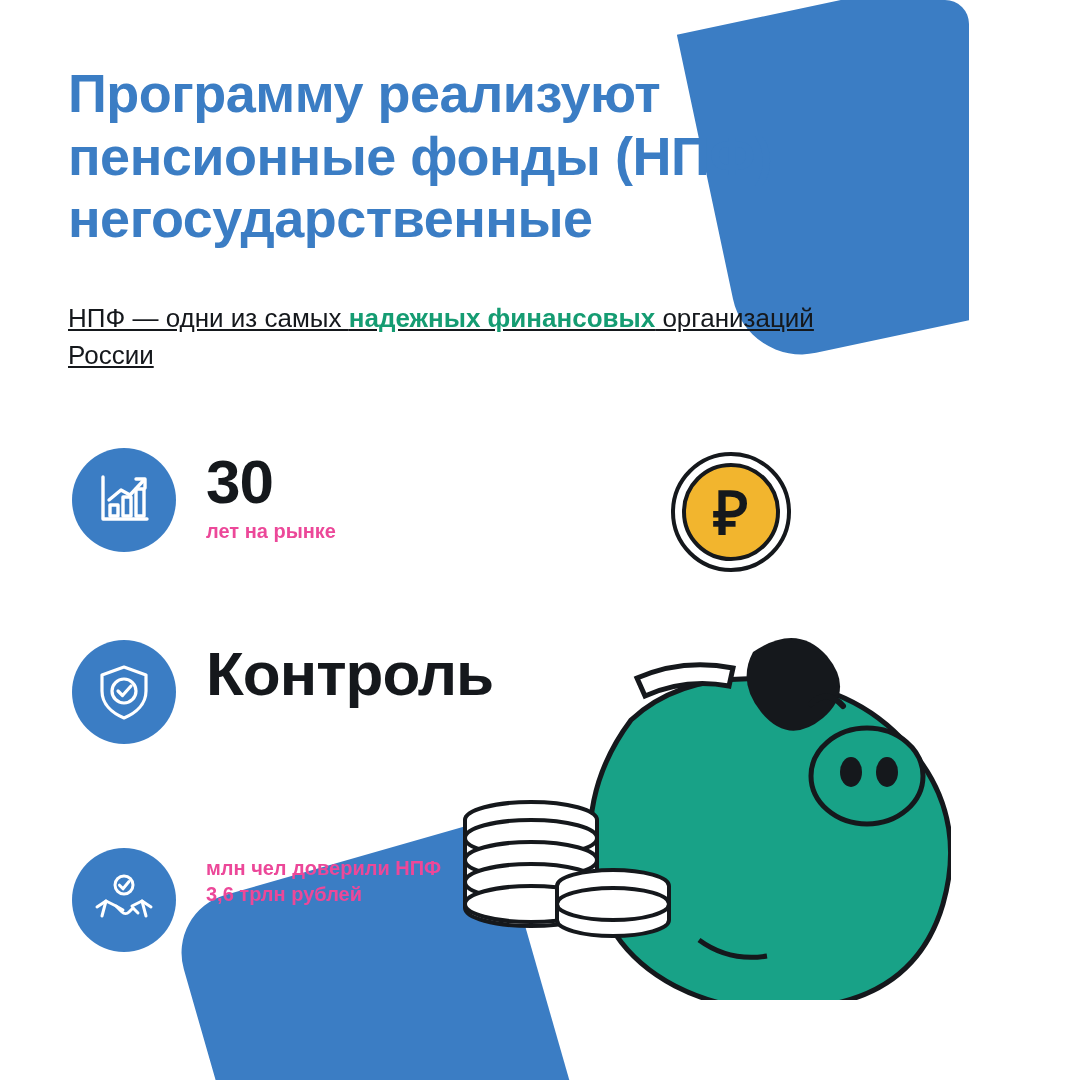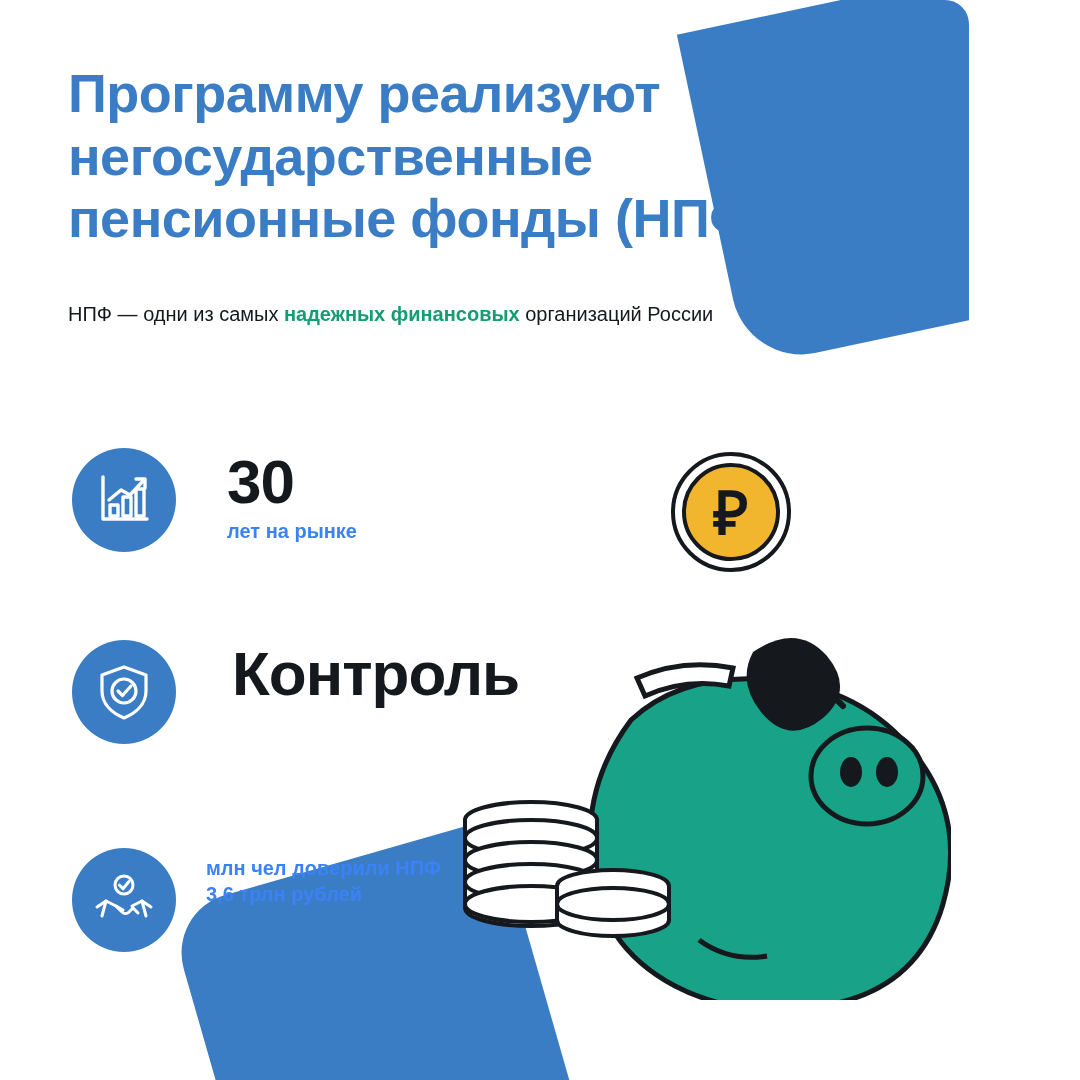--- a/index.html
+++ b/index.html
@@ -56,37 +56,38 @@
     letter-spacing: -0.5px;
   }
 
   
   #subhead {
     position: absolute;
     left: 68px;
     top: 300px;
     width: 790px;
     color: #15181C;
-    font-size: 20px;
+    font-size: 26px;
     line-height: 1.42;
+    text-decoration: underline;
   }
   #subhead .accent {
     color: #159C72;
     font-weight: bold;
   }
 
   
   .stat-row {
     position: absolute;
     left: 72px;
     display: flex;
     align-items: flex-start;
   }
-  #stat-row-0 { top: 448px; gap: 21px; }
-  #stat-row-1 { top: 640px; gap: 26px; }
+  #stat-row-0 { top: 448px; }
+  #stat-row-1 { top: 640px; }
   #stat-row-2 { top: 848px; }
 
   .stat-icon {
     width: 104px;
     height: 104px;
     border-radius: 50%;
     background: #3B7DC4;
     display: flex;
     align-items: center;
     justify-content: center;
@@ -97,21 +98,21 @@
     padding-top: 2px;
   }
   .stat-value {
     color: #15181C;
     font-size: 62px;
     font-weight: bold;
     line-height: 1.02;
     letter-spacing: -1px;
   }
   .stat-caption {
-    color: #3b82f6;
+    color: #ec4899;
     font-size: 20px;
     font-weight: bold;
     line-height: 1.28;
     margin-top: 6px;
     white-space: pre-line;
   }
 
   
   #illustration {
     position: absolute;
@@ -124,22 +125,22 @@
 </head>
 <body>
 
 <div id="poster">
 
   <div class="corner-shape" id="corner-top-right"></div>
   <div class="corner-shape" id="corner-bottom-left"></div>
 
   <div id="headline">
     <div>Программу реализуют</div>
+    <div>пенсионные фонды (НПФ)</div>
     <div>негосударственные</div>
-    <div>пенсионные фонды (НПФ)</div>
   </div>
 
   <div id="subhead"><span>НПФ — одни из самых </span><span class="accent">надежных финансовых</span><span> организаций России</span></div>
 
   <div class="stat-row" id="stat-row-0">
     <div class="stat-icon">
       <svg width="62" height="62" viewBox="0 0 62 62" aria-hidden="true">
         <g fill="none" stroke="#ffffff" stroke-width="3.4" stroke-linecap="round" stroke-linejoin="round">
           <path d="M10 8 V50 H54"></path>
           <rect x="17" y="36" width="8" height="11"></rect>

